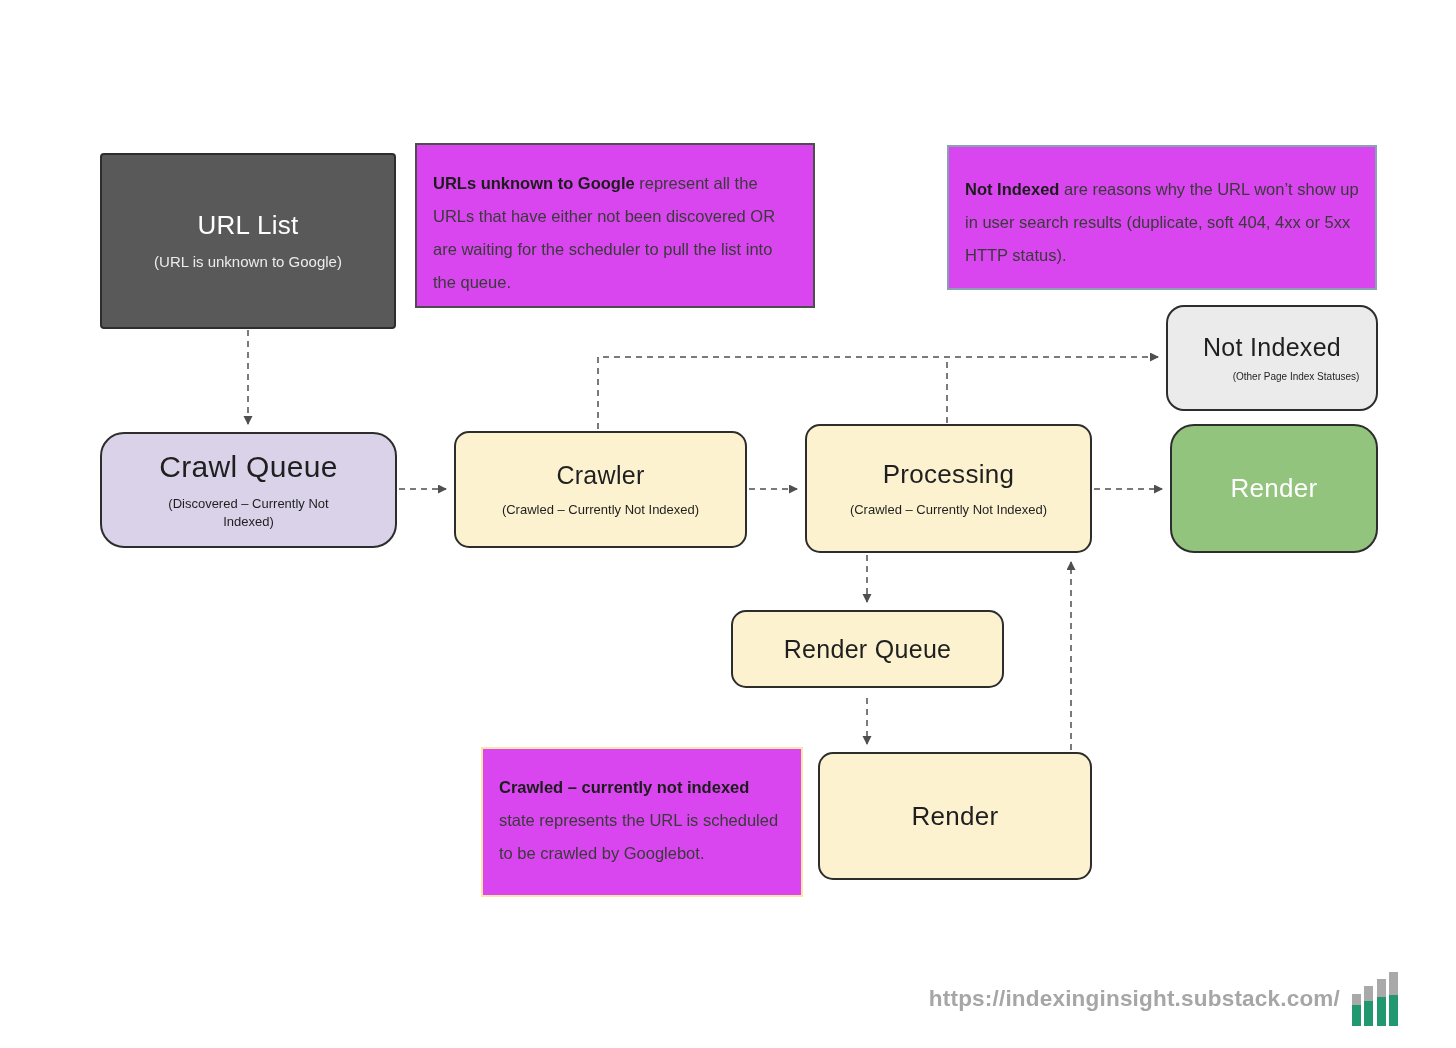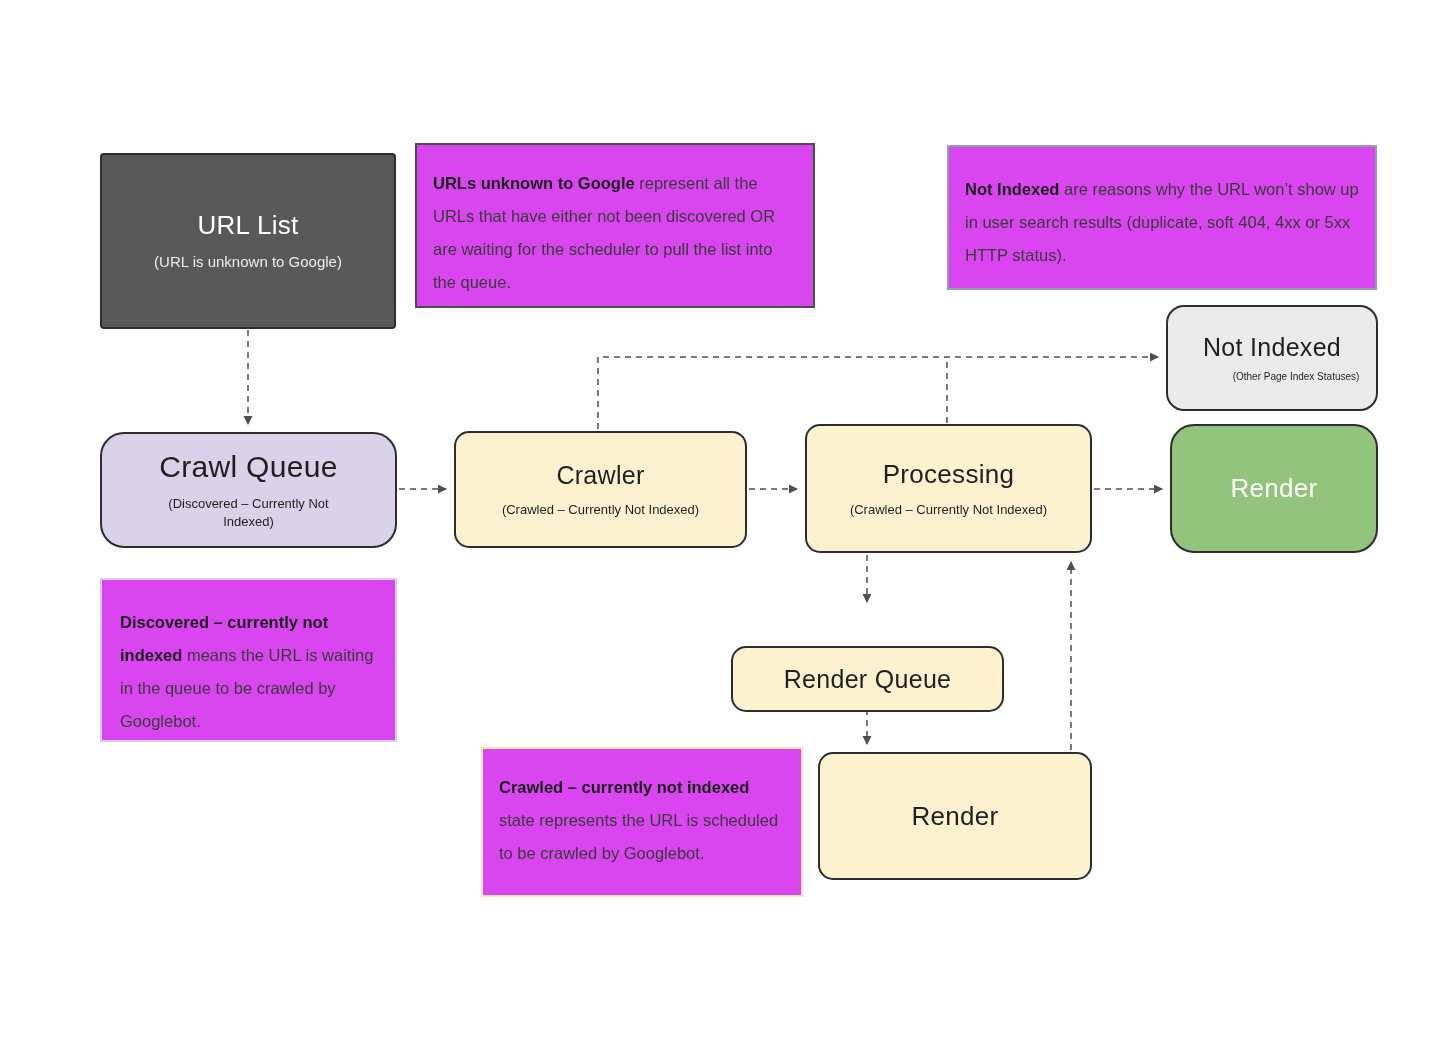--- a/index.html
+++ b/index.html
@@ -94,38 +94,48 @@
 
   <div class="node node-green" style="left:1170px;top:424px;width:208px;height:129px;">
     <div class="node-title">Render</div>
   </div>
 
   <div class="node node-gray" style="left:1166px;top:305px;width:212px;height:106px;gap:8px;">
     <div class="node-title" style="font-size:25px;">Not Indexed</div>
     <div class="node-subtitle">(Other Page Index Statuses)</div>
   </div>
 
-  <div class="node node-yellow" style="left:731px;top:610px;width:273px;height:66px;margin-top:36px;">
+  <div class="node node-yellow" style="left:731px;top:610px;width:273px;height:78px;">
     <div class="node-title" style="font-size:25px;">Render Queue</div>
   </div>
 
   <div class="node node-yellow" style="left:818px;top:752px;width:274px;height:128px;">
     <div class="node-title">Render</div>
   </div>
 
   <div class="note note-dark" style="left:415px;top:143px;width:400px;height:165px;">
     <b>URLs unknown to Google</b><span> represent all the URLs that have either not been discovered OR are waiting for the scheduler to pull the list into the queue.</span>
   </div>
 
   <div class="note note-blue" style="left:947px;top:145px;width:430px;height:145px;">
     <b>Not Indexed</b><span> are reasons why the URL won’t show up in user search results (duplicate, soft 404, 4xx or 5xx HTTP status).</span>
   </div>
 
-  <div class="note note-lavender" style="left:100px;top:578px;width:297px;height:164px;">
-    <b>Discovered – currently not indexed</b><span> means the URL is waiting in the queue to be crawled by Googlebot.</span>
-  </div>
 
   <div class="note note-cream" style="left:481px;top:747px;width:322px;height:150px;">
     <b>Crawled – currently not indexed</b><span> state represents the URL is scheduled to be crawled by Googlebot.</span>
   </div>
 
+  <div class="footer">
+    <span class="footer-url">https://indexinginsight.substack.com/</span>
+    <svg width="46" height="54" viewBox="0 0 46 54">
+      <rect class="logo-bar-gray" x="0" y="22" width="9" height="32"></rect>
+      <rect class="logo-bar-green" x="0" y="33" width="9" height="21"></rect>
+      <rect class="logo-bar-gray" x="12" y="14" width="9" height="40"></rect>
+      <rect class="logo-bar-green" x="12" y="29" width="9" height="25"></rect>
+      <rect class="logo-bar-gray" x="25" y="7" width="9" height="47"></rect>
+      <rect class="logo-bar-green" x="25" y="25" width="9" height="29"></rect>
+      <rect class="logo-bar-gray" x="37" y="0" width="9" height="54"></rect>
+      <rect class="logo-bar-green" x="37" y="23" width="9" height="31"></rect>
+    </svg>
+  </div>
 
 </div>
 
 </body></html>

